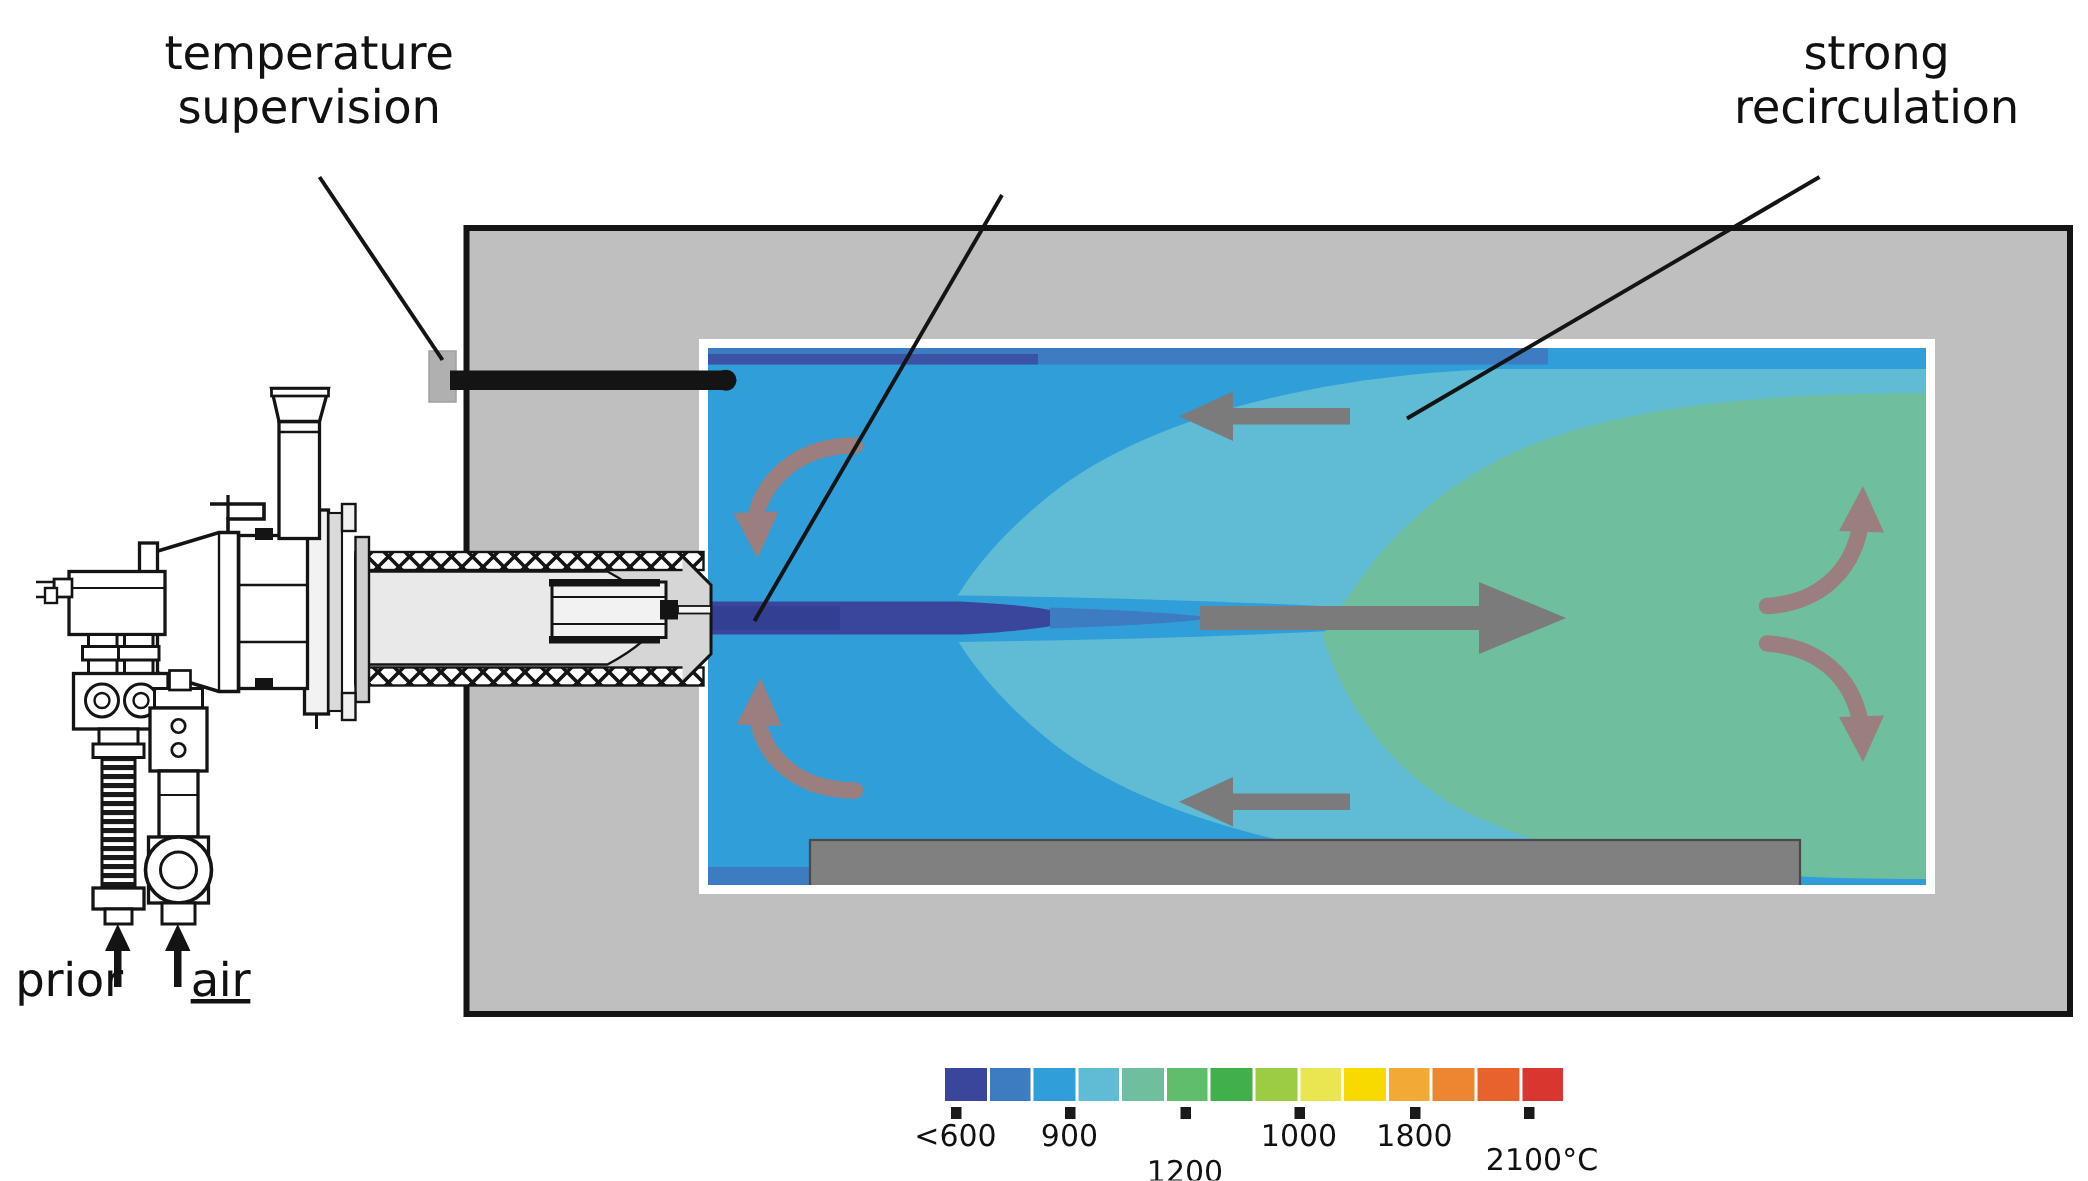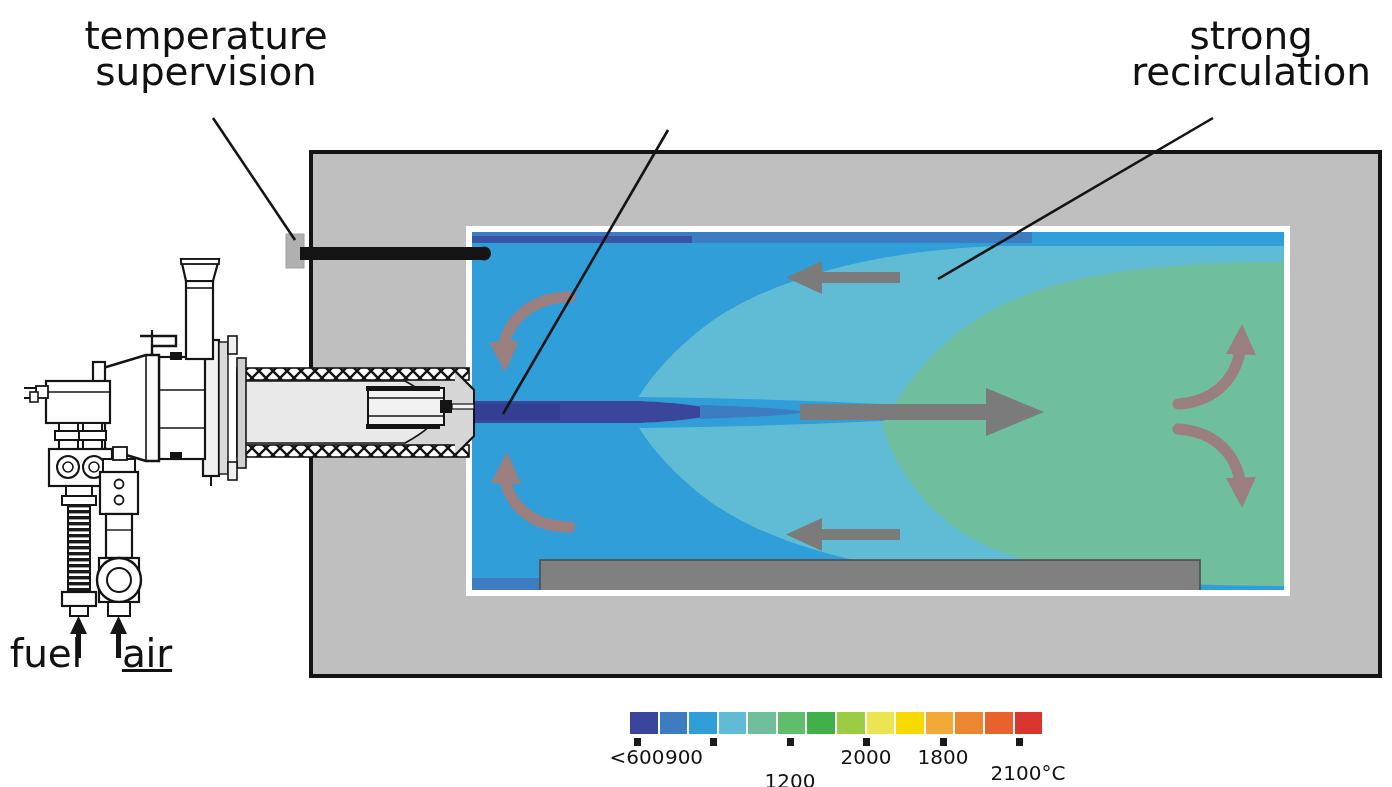--- a/index.html
+++ b/index.html
@@ -1,21 +1,21 @@
 <!DOCTYPE html>
 <html><head>
 <meta charset="utf-8">
 <style>
   html,body{margin:0;padding:0;background:#ffffff;}
   body{width:1392px;height:787px;position:relative;overflow:hidden;
        font-family:"DejaVu Sans","Liberation Sans",sans-serif;}
   .stage{position:absolute;left:0;top:0;width:1392px;height:787px;}
   .label{position:absolute;text-align:center;color:#111111;
          font-family:"DejaVu Sans","Liberation Sans",sans-serif;
-         font-size:39px;line-height:36px;font-weight:400;white-space:pre;
+         font-size:31px;line-height:36px;font-weight:400;white-space:pre;
          letter-spacing:-0.2px;}
   .cb-wrap{position:absolute;left:630px;top:712px;width:412px;height:22px;
            display:flex;}
   .cb-sw{flex:1 1 auto;height:22px;margin-right:2px;}
   .cb-sw:last-child{margin-right:0;}
   .cb-tick{position:absolute;width:7px;height:8px;background:#1a1a1a;top:738px;}
   .cb-lab{position:absolute;top:745px;color:#111111;font-size:20px;
           font-family:"DejaVu Sans","Liberation Sans",sans-serif;
           transform:translateX(-50%);white-space:nowrap;}
   .cb-lab.lastlab{transform:translateX(-38%);}
@@ -255,21 +255,21 @@
     </g>
   </svg>
 
   <div class="label" style="left:56px;top:18px;width:300px;">temperature
 supervision</div>
 
 
   <div class="label" style="left:1101px;top:18px;width:300px;">strong
 recirculation</div>
 
-  <div class="label" style="left:6px;top:636px;width:80px;">fuel</div>
+  <div class="label" style="left:6px;top:636px;width:80px;">prior</div>
 
   <div class="label" style="left:112px;top:636px;width:70px;text-decoration:underline;">air</div>
 
   <div class="cb-wrap" id="cb-wrap">
       <div class="cb-sw" style="background: rgb(57, 70, 155);"></div>
       <div class="cb-sw" style="background: rgb(61, 124, 192);"></div>
       <div class="cb-sw" style="background: rgb(48, 158, 216);"></div>
       <div class="cb-sw" style="background: rgb(95, 188, 212);"></div>
       <div class="cb-sw" style="background: rgb(111, 191, 158);"></div>
       <div class="cb-sw" style="background: rgb(95, 189, 108);"></div>
@@ -279,24 +279,24 @@
       <div class="cb-sw" style="background: rgb(248, 217, 0);"></div>
       <div class="cb-sw" style="background: rgb(242, 169, 53);"></div>
       <div class="cb-sw" style="background: rgb(236, 134, 49);"></div>
       <div class="cb-sw" style="background: rgb(231, 98, 44);"></div>
       <div class="cb-sw" style="background: rgb(216, 54, 46);"></div>
     </div>
   <div id="cb-marks">
       <div class="cb-tick" style="left: 634px;"></div>
       <div class="cb-lab" style="left: 637px;">&lt;600</div>
       <div class="cb-tick" style="left: 710px;"></div>
-      <div class="cb-lab" style="left: 684px;">900</div>
+      <div class="cb-lab" style="left: 713px;">900</div>
       <div class="cb-tick" style="left: 787px;"></div>
       <div class="cb-lab" style="left: 790px; margin-top: 24px;">1200</div>
       <div class="cb-tick" style="left: 863px;"></div>
-      <div class="cb-lab" style="left: 866px;">2000</div>
+      <div class="cb-lab" style="left: 866px;">1000</div>
       <div class="cb-tick" style="left: 940px;"></div>
       <div class="cb-lab" style="left: 943px;">1800</div>
       <div class="cb-tick" style="left: 1016px;"></div>
       <div class="cb-lab lastlab" style="left: 1019px; margin-top: 16px;">2100°C</div>
     </div>
 
 </div>
 
 </body></html>

